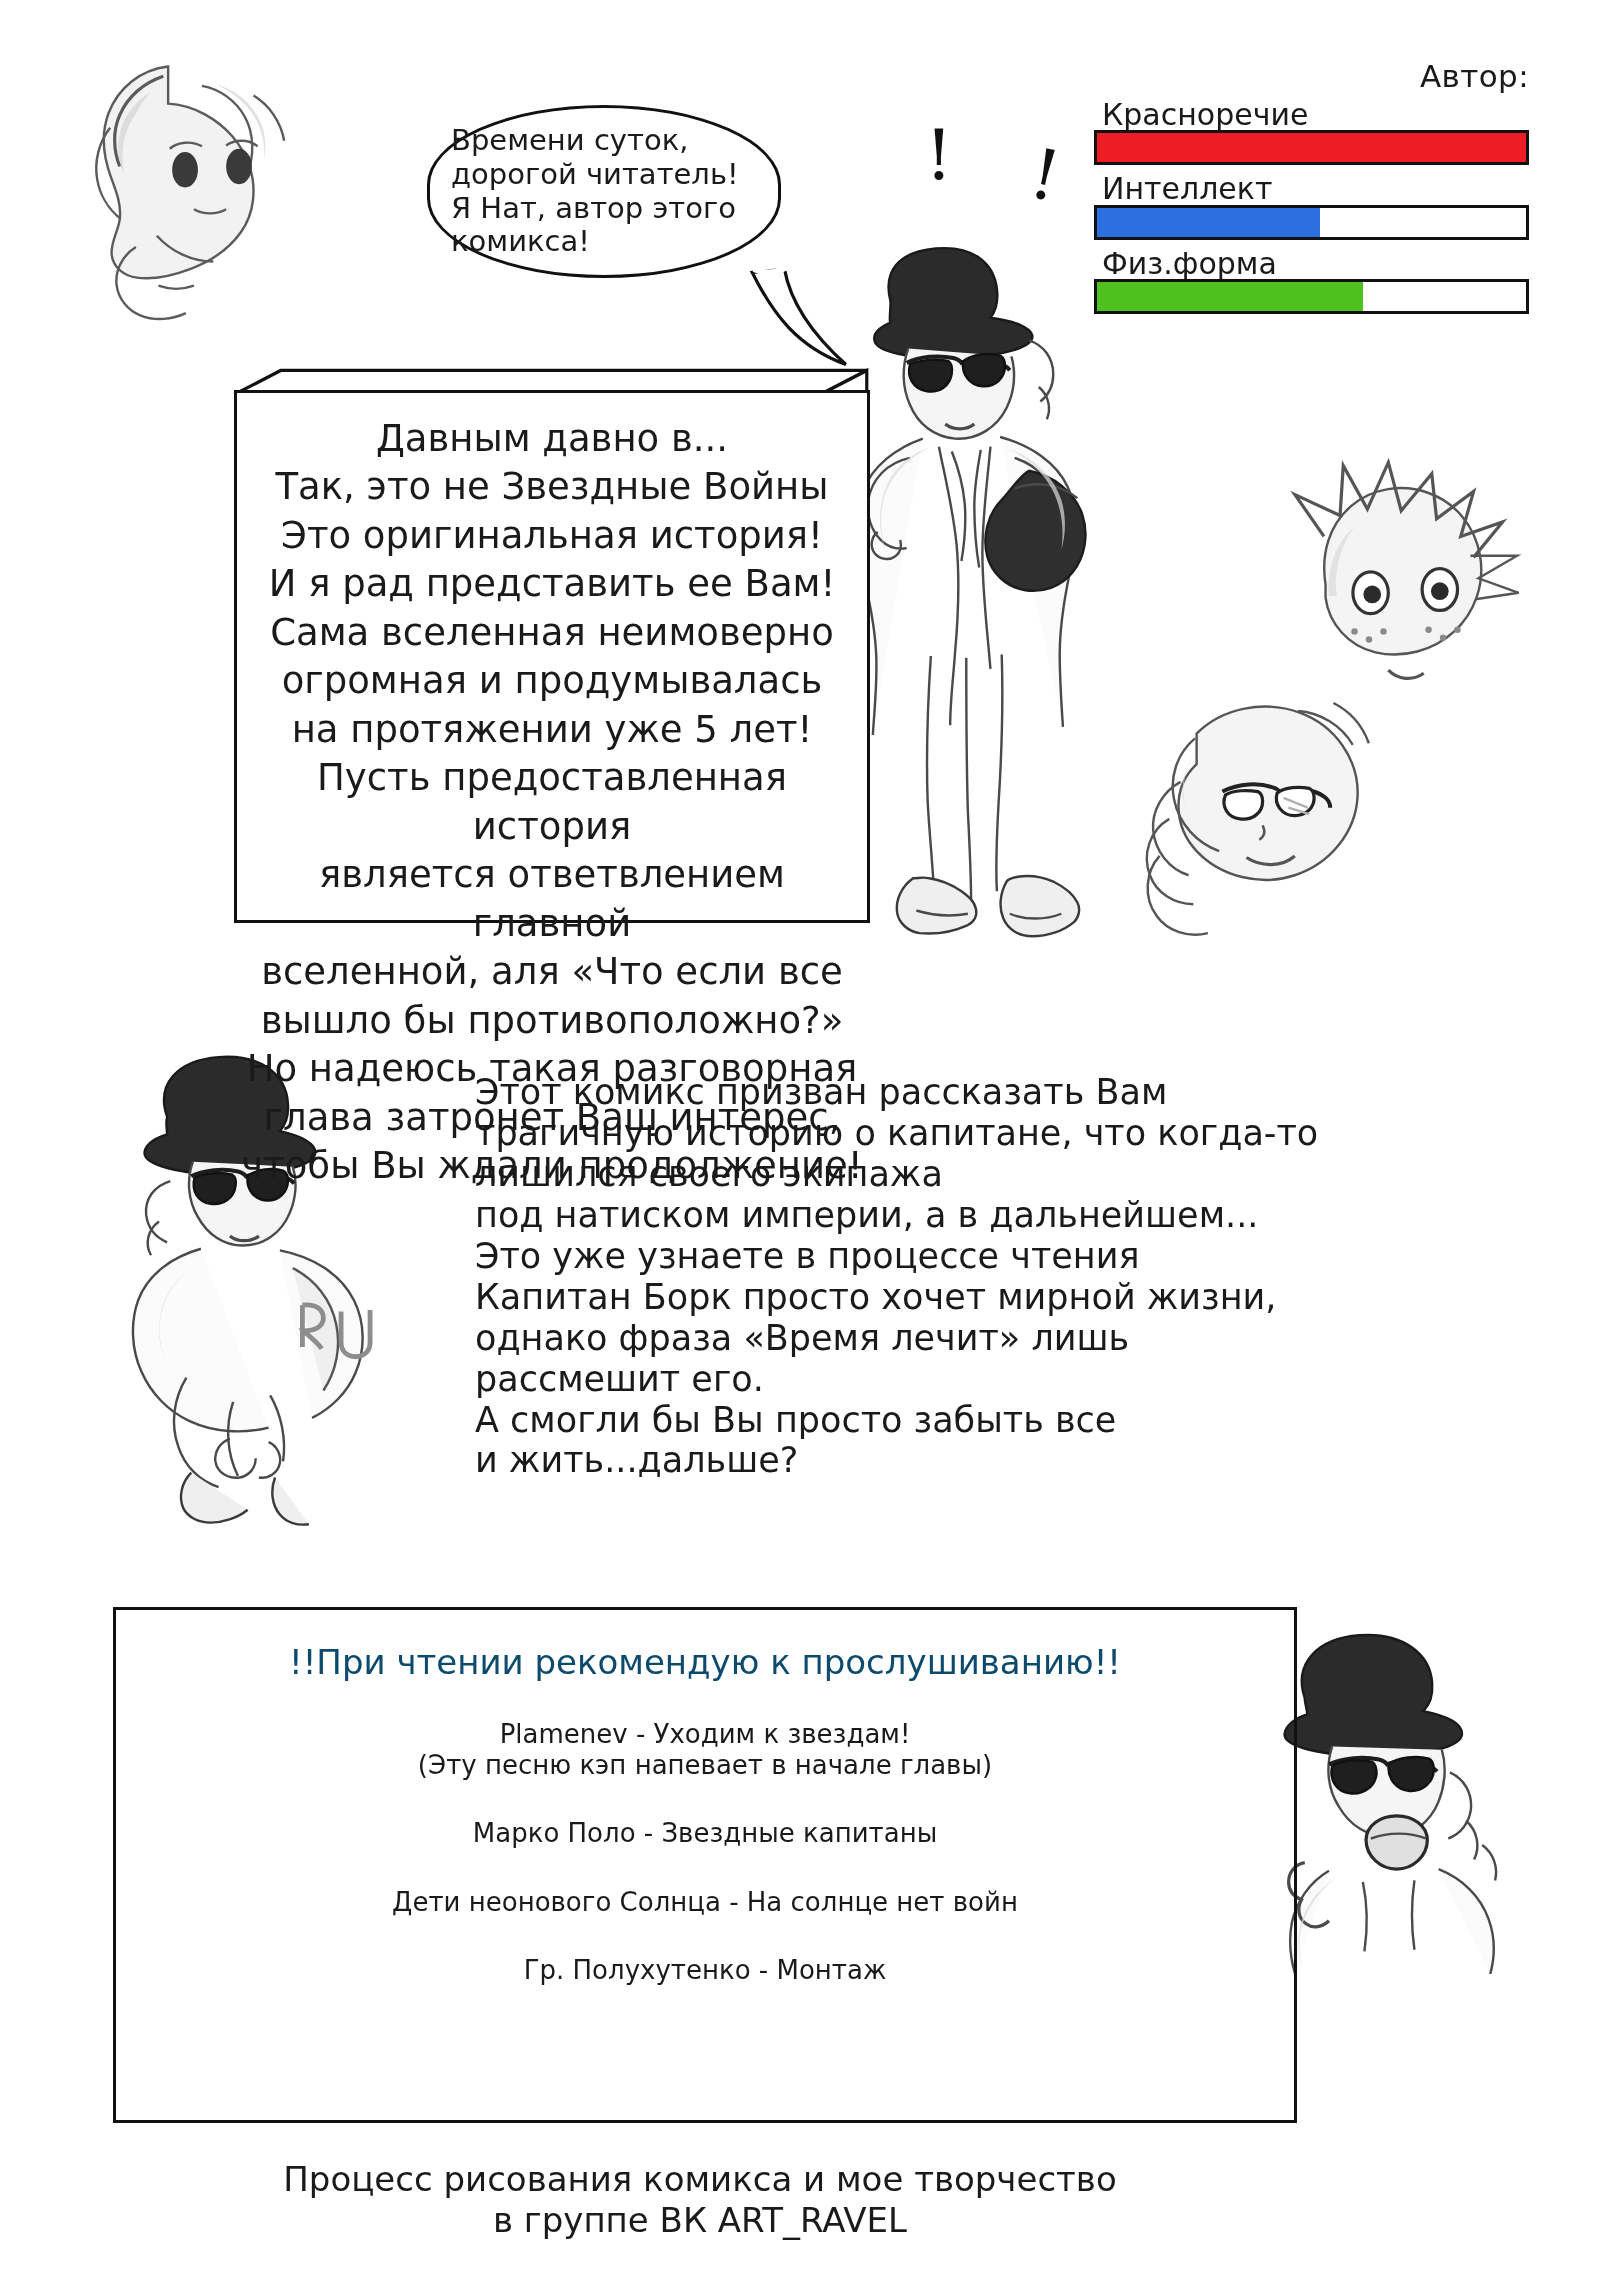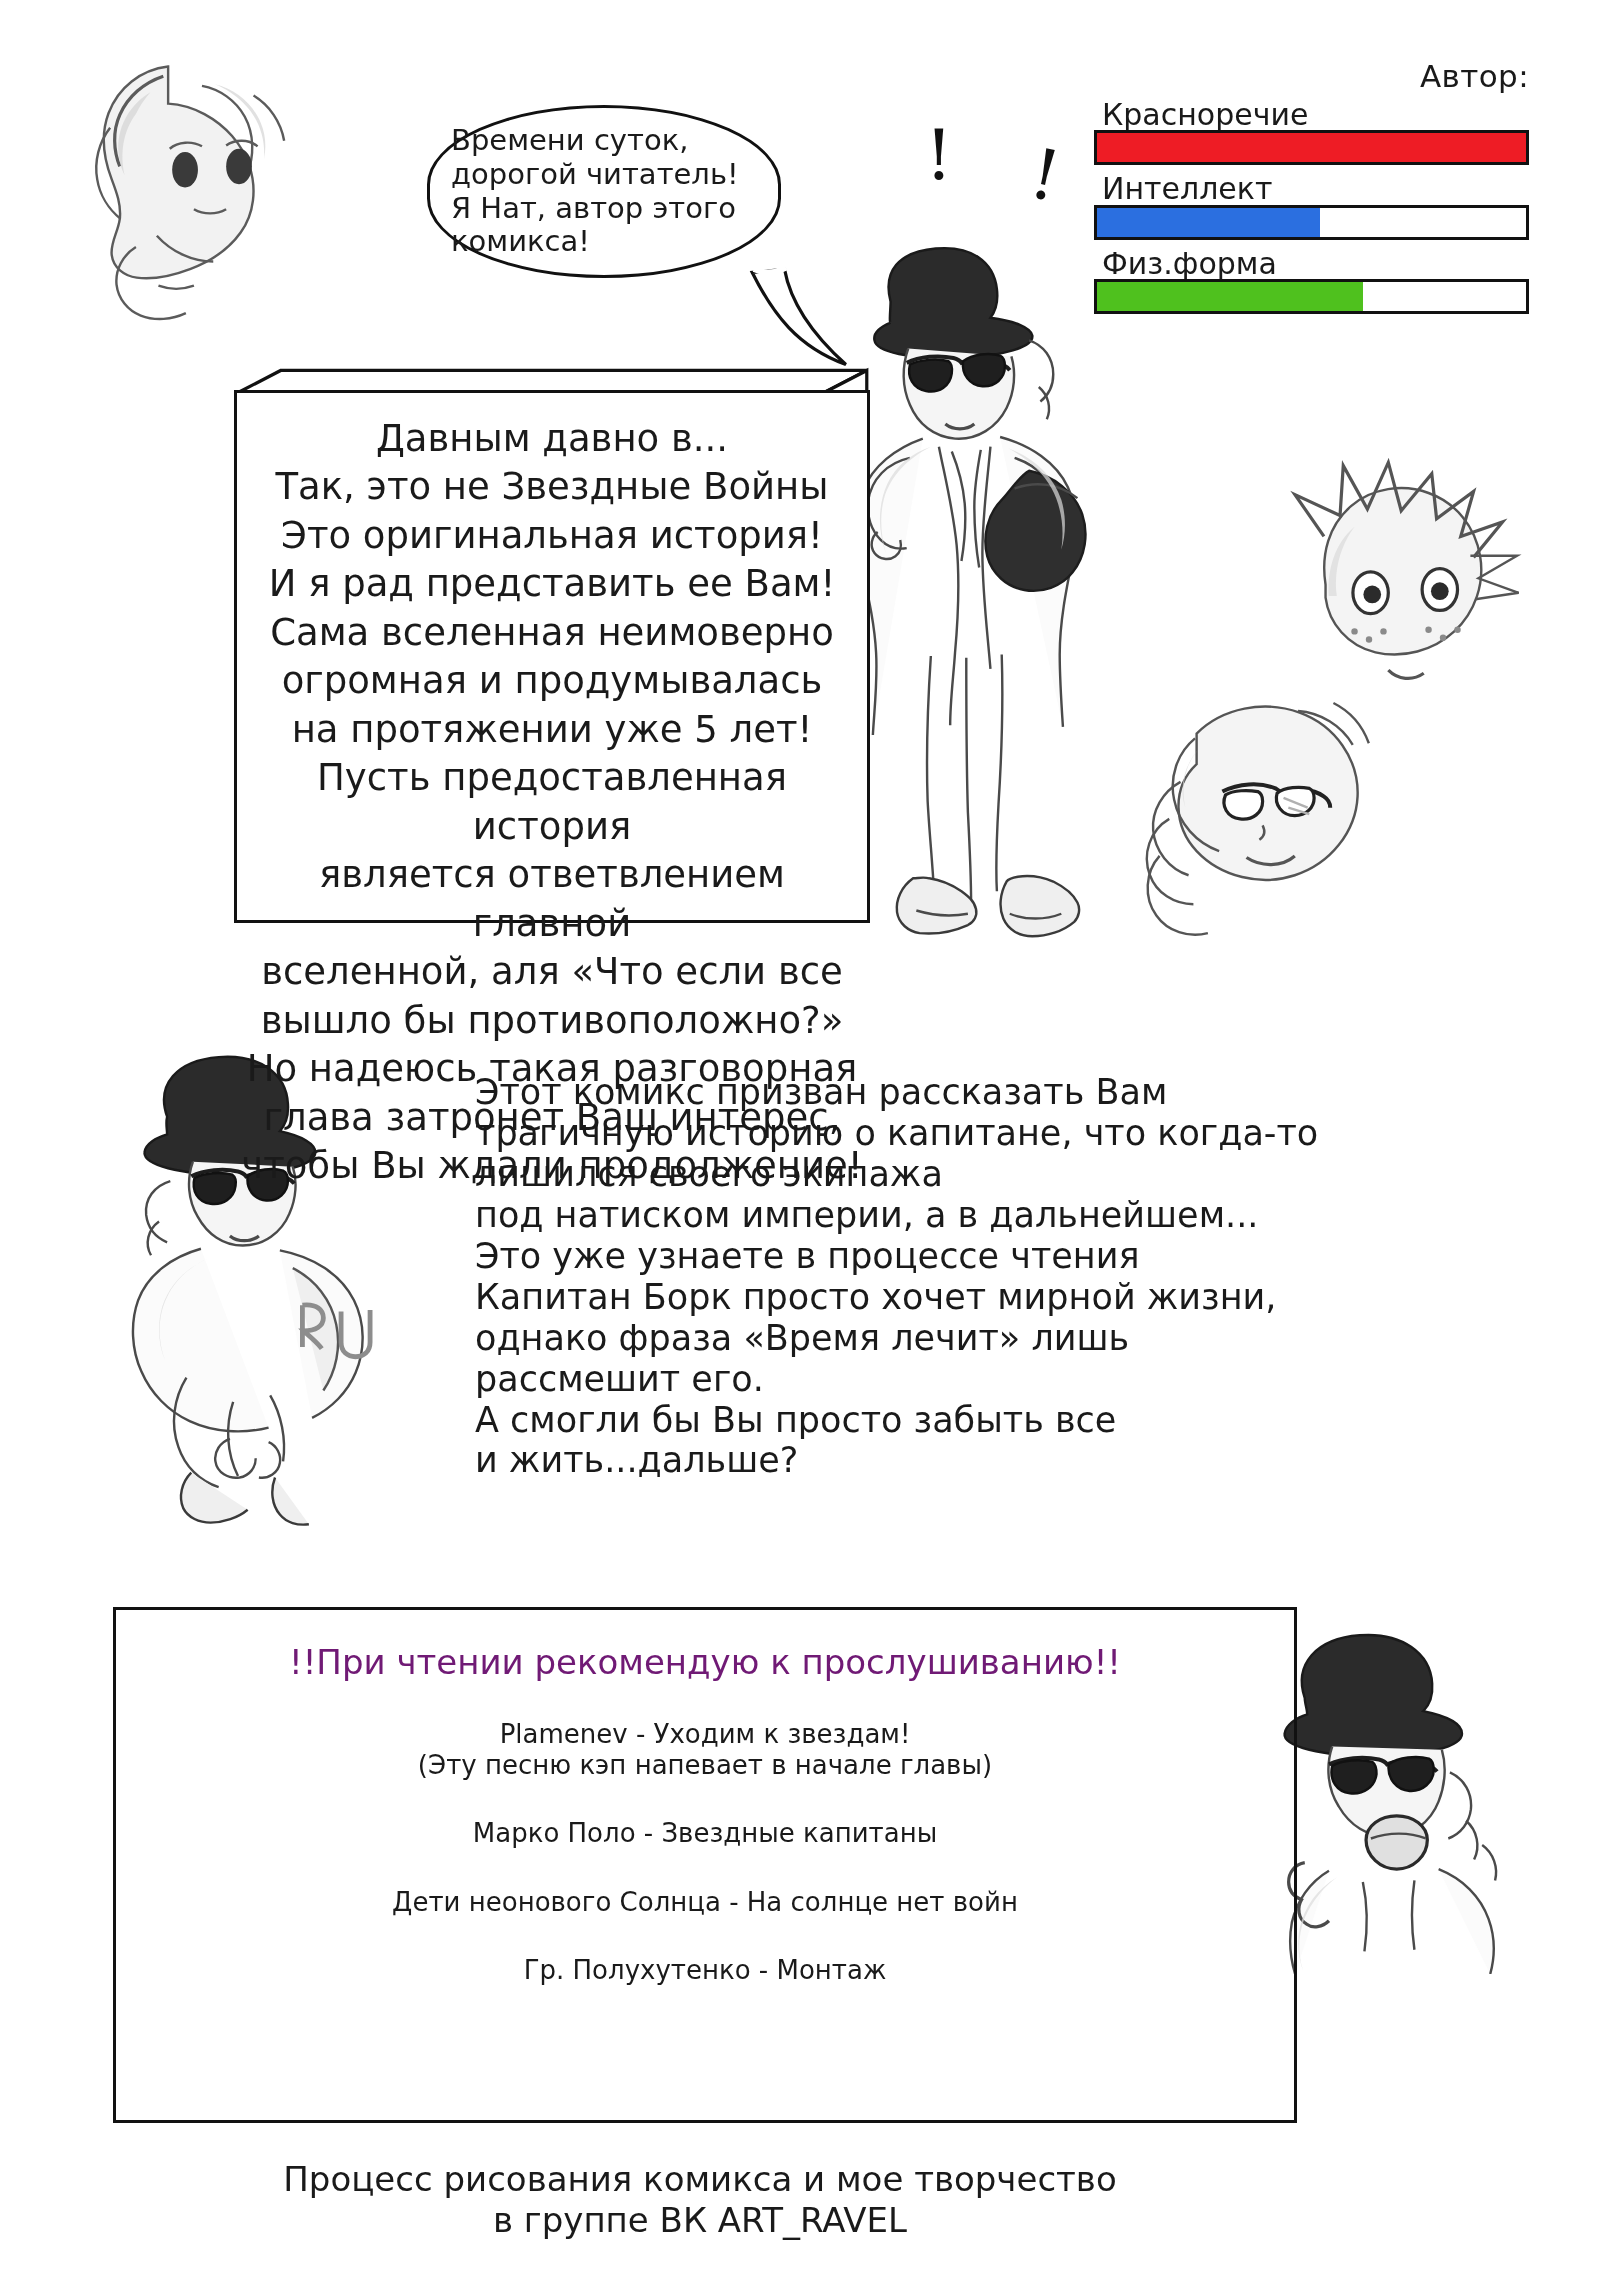--- a/index.html
+++ b/index.html
@@ -135,21 +135,21 @@
     width: 1184px;
     height: 516px;
     border: 3.2px solid #111;
     background: transparent;
     box-sizing: border-box;
   }
   #music-box .music-header {
     margin-top: 32px;
     text-align: center;
     font-size: 34px;
-    color: #701a75;
+    color: #0c4a6e;
   }
   #music-box .music-entry {
     text-align: center;
     font-size: 26px;
     line-height: 1.2;
     margin-top: 37px;
     white-space: pre-line;
   }
 
   

